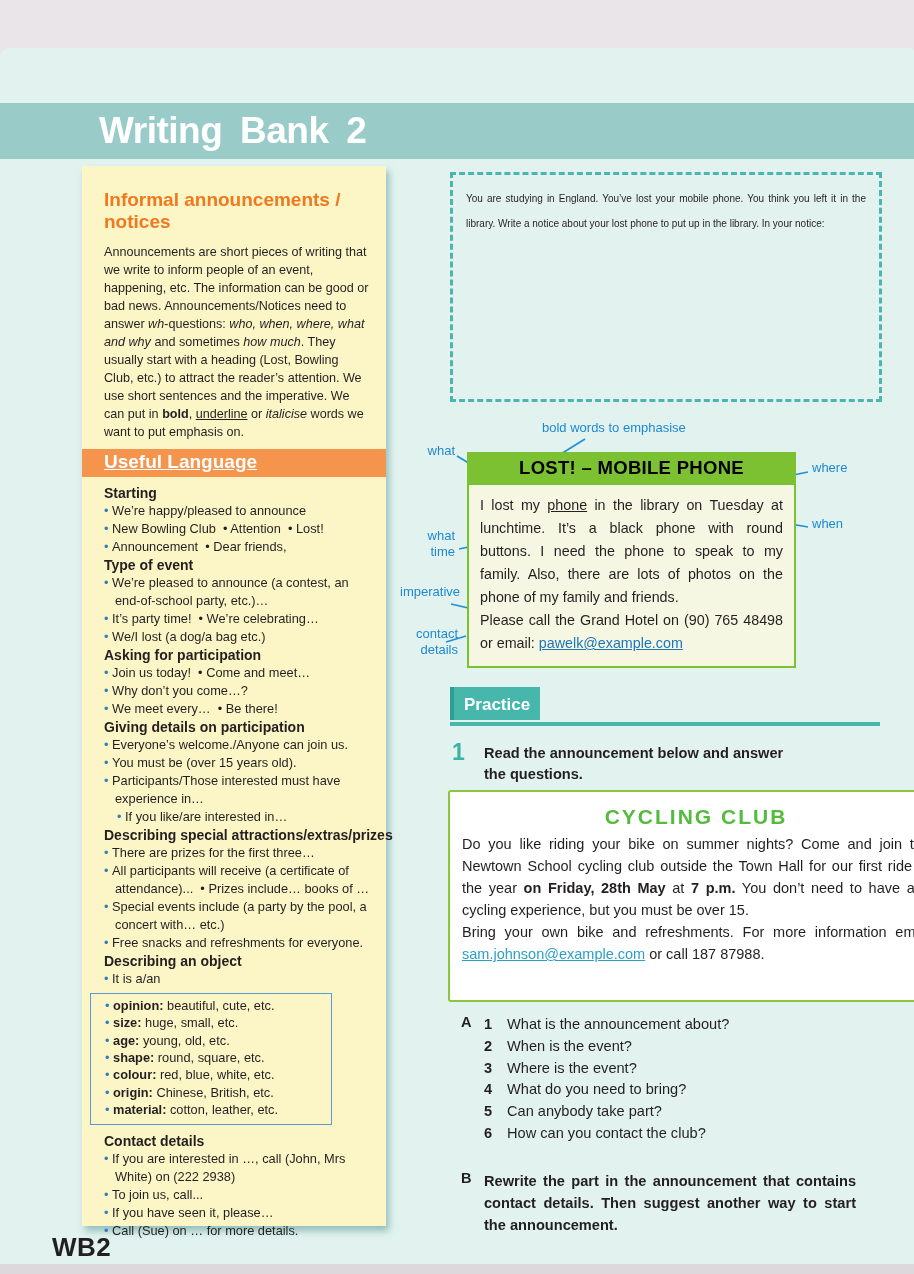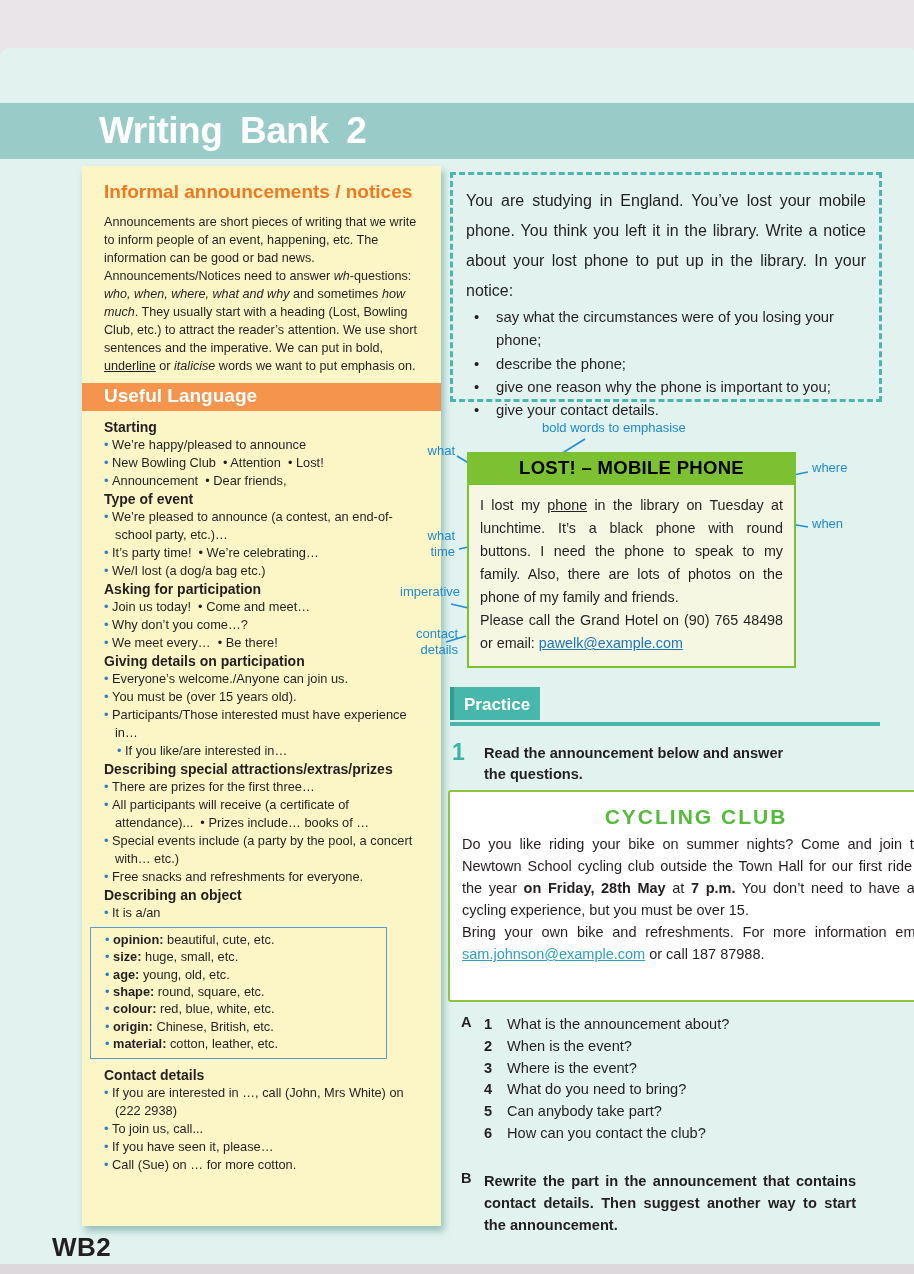--- a/index.html
+++ b/index.html
@@ -6,41 +6,41 @@
   html,body { width:914px; height:1274px; }
   body { font-family:"Liberation Sans", sans-serif; color:#231f20; background:#e9e5e8; position:relative; overflow:hidden; }
 
   .page { position:absolute; left:0; top:0; width:914px; height:1264px; background:#e2f3ef; border-radius:10px 4px 18px 18px;margin-top:48px; }
   .strip { position:absolute; left:0; top:1264px; width:914px; height:10px; background:#dcd8db; }
 
   .band { position:absolute; left:0; top:55px; width:914px; height:56px; background:#99cbc9; }
   .band-title { position:absolute; left:99px; top:7px; font-size:37px; font-weight:bold; color:#ffffff; letter-spacing:-0.5px; word-spacing:8px; }
 
   
-  .panel { position:absolute; left:82px; top:118px; width:359px; height:1060px; background:#fcf6c7;
-           box-shadow:3px 5px 7px rgba(84,150,144,.55); padding:13px 16px 12px 22px; }
+  .panel { position:absolute; left:82px; top:118px; width:304px; height:1060px; background:#fcf6c7;
+           box-shadow:3px 5px 7px rgba(84,150,144,.55); padding:21px 16px 12px 22px; }
   .p-head { color:#f0791f; font-size:19px; line-height:1.15; font-weight:bold; margin:2px 0 10px; }
   .p-intro { font-size:12.6px; line-height:18px; }
   .seg-i { font-style:italic; }
-  .seg-b { font-weight:normal; }
+  .seg-b { font-weight:bold; }
   .seg-u { text-decoration:underline; }
-  .banner { margin:8px -16px 7px -22px; background:#f5944c; color:#fff; font-weight:bold; font-size:19px; padding:2px 0 4px 22px; }
+  .banner { margin:8px -16px 7px -22px; background:#f5944c; color:#fff; font-weight:bold; font-size:19px; padding:2px 0 4px 22px;text-decoration:underline; }
   .ul-h { font-weight:bold; font-size:14px; line-height:18px; white-space:nowrap; }
   .li { font-size:12.8px; line-height:18px; padding-left:11px; text-indent:-11px; }
   .li::before { content:"\2022\00a0"; color:#2f7ec0; }
   .sec-3 .li:nth-of-type(4) { padding-left:24px; text-indent:-11px; }
   .obox { border:1.5px solid #5b9bd5; margin:5px 38px 7px -14px; padding:3px 6px 5px 14px; }
   .obox .li { line-height:17.4px; }
   .obx b { font-weight:bold; }
 
   .wb { position:absolute; left:52px; top:1184px; font-size:26px; font-weight:bold; letter-spacing:.5px; }
 
   
   .taskbox { position:absolute; left:450px; top:124px; width:432px; height:230px; border:3px dashed #4db5b0; padding:11px 13px; }
-  .taskbox p { font-size:16px; line-height:30px; text-align:justify; }
+  .taskbox p { font-size:10px; line-height:25px; text-align:justify; }
   .tb-li { font-size:14.8px; line-height:23.3px; position:relative; padding-left:30px; }
   .tb-li::before { content:"\2022"; position:absolute; left:8px; }
 
   
   .ann { position:absolute; color:#1e88d2; font-size:13px; line-height:15.5px; }
   .ann-bold { left:542px; top:372px; }
   .ann-what { left:401px; top:395px; width:54px; text-align:right; }
   .ann-where { left:812px; top:412px; }
   .ann-when { left:812px; top:468px; }
   .ann-time { left:401px; top:480px; width:54px; text-align:right; }
@@ -148,36 +148,29 @@
         <div class="li obx"><b>origin:</b><span> Chinese, British, etc.</span></div>
         <div class="li obx"><b>material:</b><span> cotton, leather, etc.</span></div>
       </div>
 
     <div class="ul-sec">
       <div class="ul-h">Contact details</div>
       <div>
           <div class="li">If you are interested in …, call (John, Mrs White) on (222 2938)</div>
           <div class="li">To join us, call...</div>
           <div class="li">If you have seen it, please…</div>
-          <div class="li">Call (Sue) on … for more cotton.</div>
+          <div class="li">Call (Sue) on … for more details.</div>
         </div>
     </div>
   </aside>
 
   <div class="wb">WB2</div>
 
   <section class="taskbox">
     <p>You are studying in England. You’ve lost your mobile phone. You think you left it in the library. Write a notice about your lost phone to put up in the library. In your notice:</p>
-    <div>
-
-    <div class="tb-li">say what the circumstances were of you losing your phone;</div>
-        <div class="tb-li">describe the phone;</div>
-        <div class="tb-li">give one reason why the phone is important to you;</div>
-        <div class="tb-li">give your contact details.</div>
-      </div>
   </section>
 
   <svg class="lines" viewBox="0 0 914 1274" xmlns="http://www.w3.org/2000/svg">
     <g stroke="#2190d6" stroke-width="1.7" fill="none">
       <line x1="585" y1="391" x2="556" y2="409"></line>
       <line x1="457" y1="408" x2="540" y2="458"></line>
       <line x1="650" y1="456" x2="808" y2="424"></line>
       <line x1="743" y1="468" x2="808" y2="479"></line>
       <line x1="531" y1="486" x2="459" y2="501"></line>
       <line x1="451" y1="556" x2="533" y2="575"></line>

